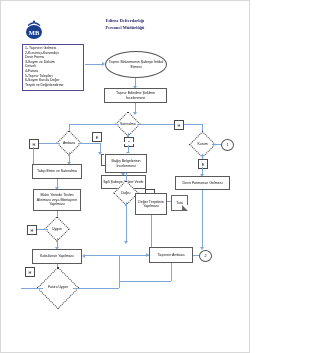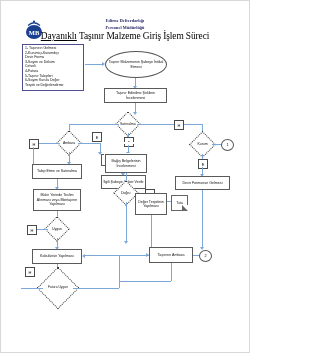--- a/index.html
+++ b/index.html
@@ -139,23 +139,20 @@
 
   <svg class="logo" viewBox="0 0 52 44">
     <ellipse cx="26" cy="26" rx="16" ry="14" fill="#1a3f8f"></ellipse>
     <text x="26" y="31" font-size="13" fill="#fff" text-anchor="middle" font-family="Liberation Serif, serif" font-weight="bold">MB</text>
     <path d="M14 13 Q26 2 38 13" stroke="#1a3f8f" stroke-width="2.4" fill="none"></path>
     <circle cx="26" cy="5" r="2.2" fill="#1a3f8f"></circle>
   </svg>
 
   <div class="org-line org1">Edirne Defterdarlığı</div>
   <div class="org-line org2">Personel Müdürlüğü</div>
-  <div class="doc-title">
-    <span class="u">Dayanıklı</span><span> Taşınır Malzeme Giriş İşlem Süreci</span>
-  </div>
 
   <div class="node listbox" style="left:21px;top:43px;width:62px;height:47px;">
     <div>1- Taşınırın Gelmesi</div>
     <div>2-Kurumiçi-Kurumdışı</div>
     <div>Devir Formu</div>
     <div>3-Sayım ve Döküm</div>
     <div>Cetveli</div>
     <div>4-Fatura</div>
     <div>5-Taşınır Talepleri</div>
     <div>6-Sayım Kurulu Değer</div>

